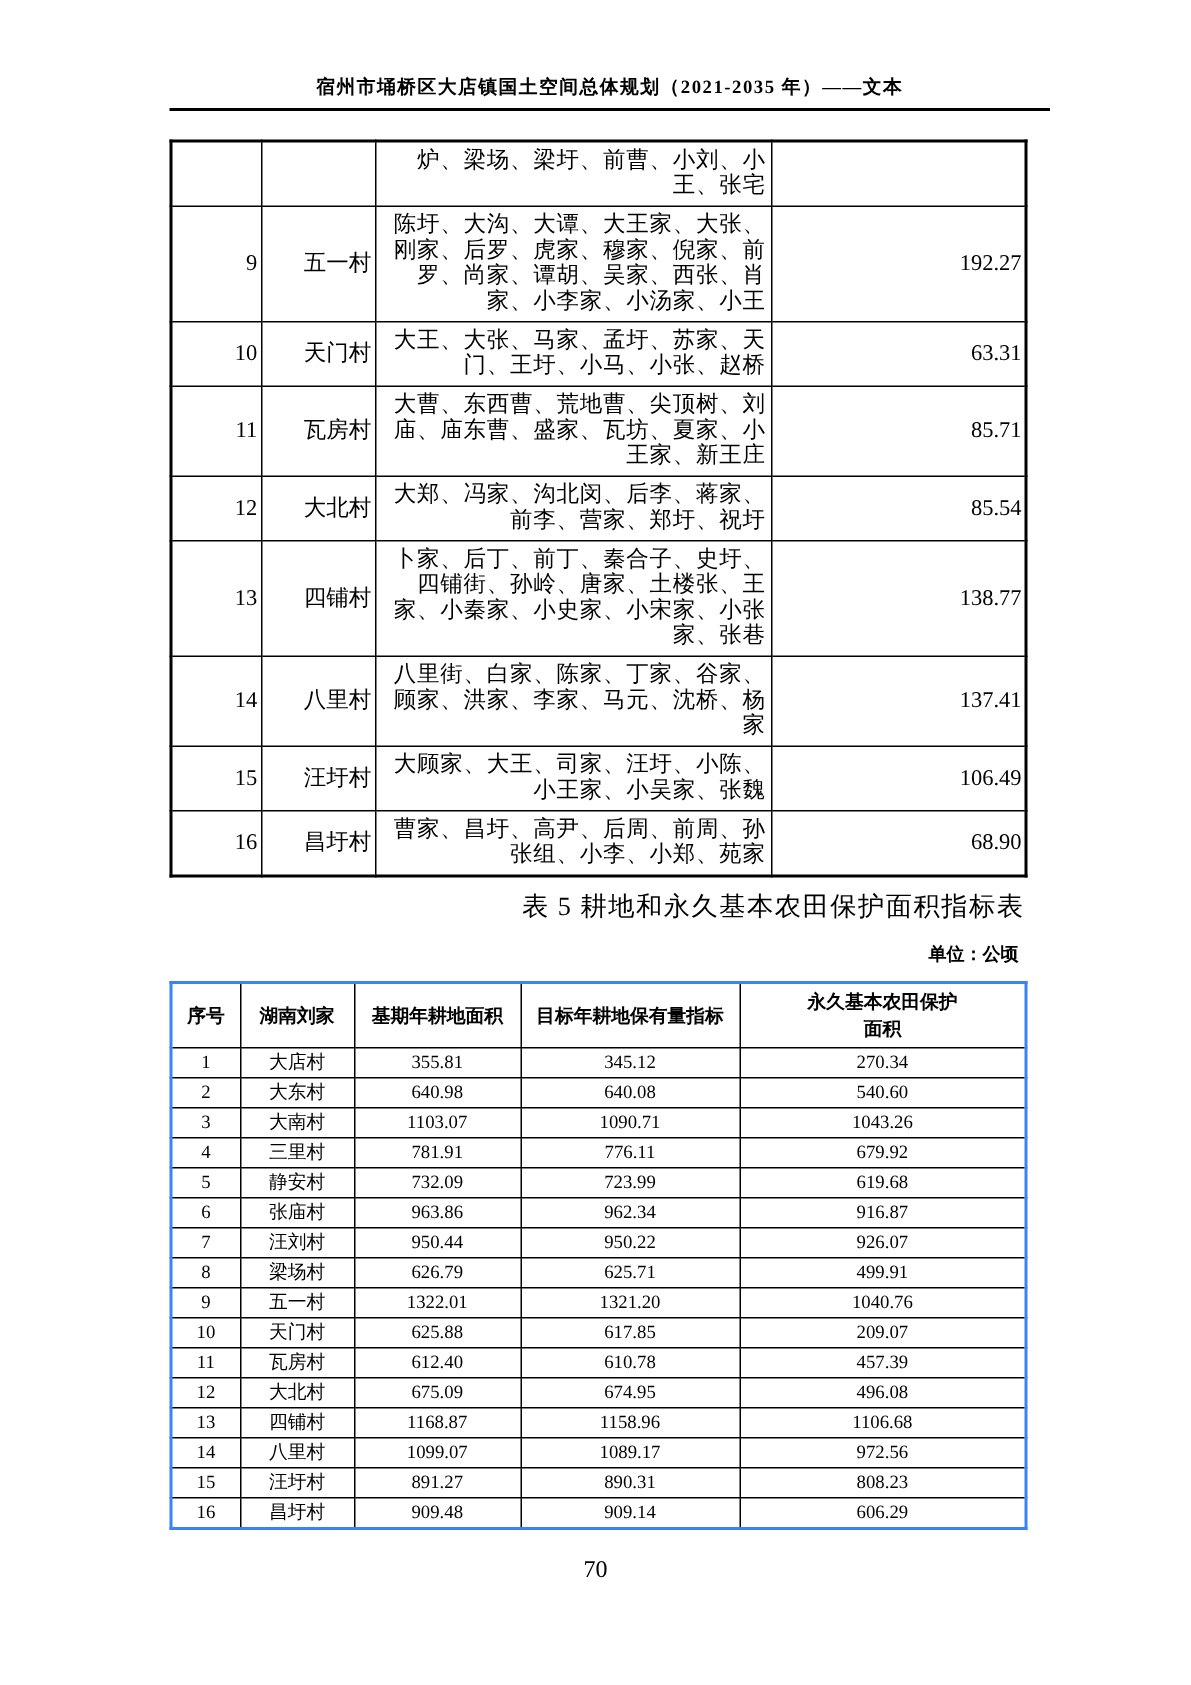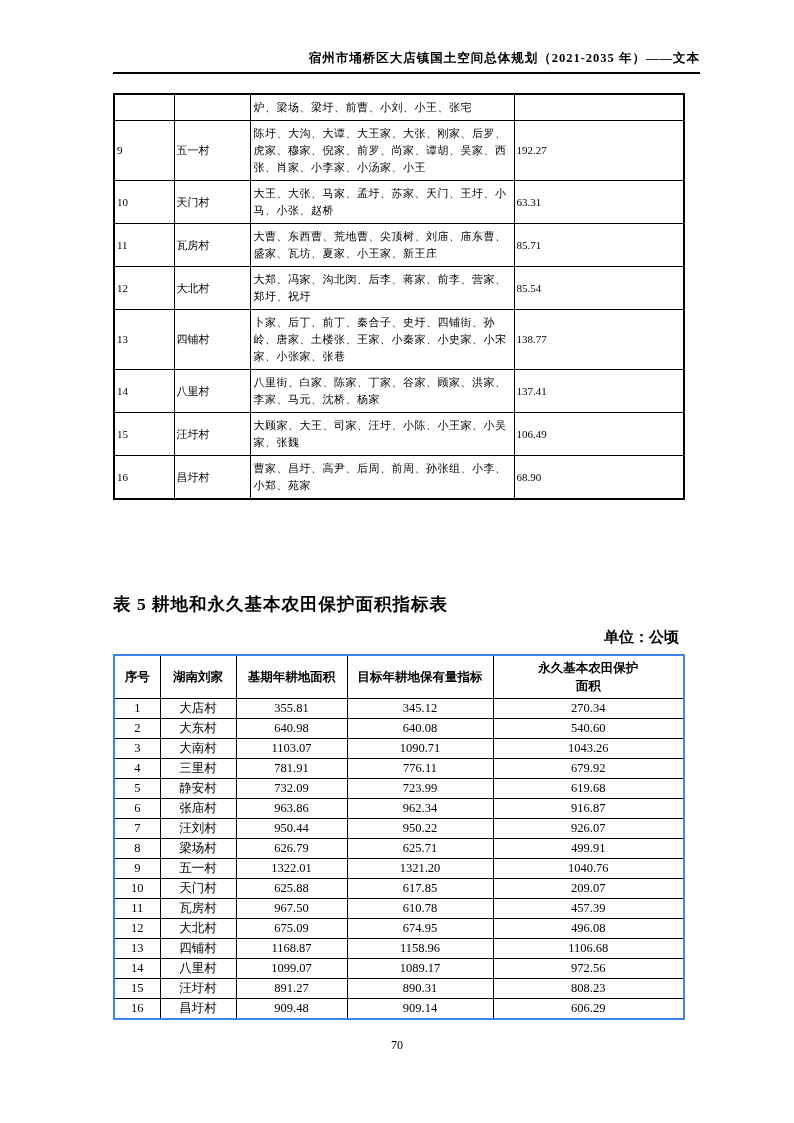--- a/index.html
+++ b/index.html
@@ -5,51 +5,51 @@
   html,body { margin:0; padding:0; }
   body {
     width:794px; height:1123px; background:#ffffff; color:#000;
     font-family:"Liberation Serif","DejaVu Serif",serif;
     position:relative; overflow:hidden;
   }
   .doc-header {
     position:absolute; top:48px; left:113px; width:587px;
     height:20px; line-height:20px; padding-bottom:4px;
     border-bottom:2px solid #000;
-    text-align:right; font-size:12.5px; font-weight:bold; letter-spacing:1px;
+    text-align:center; font-size:12.5px; font-weight:bold; letter-spacing:1px;
   }
   table { border-collapse:collapse; table-layout:fixed; background:#fff; }
   #table1 { position:absolute; top:93px; left:113px; width:570px; border:2px solid #000; }
   #table1 td {
-    border:1px solid #000; text-align:left; vertical-align:middle;
-    font-size:11px; line-height:17px; padding:4px 2px;
+    border:1px solid #000; text-align:right; vertical-align:middle;
+    font-size:15px; line-height:17px; padding:4px 2px;
   }
   #table1 td.settlements { padding:4px 3px; letter-spacing:0.5px; }
   #table1 tr.total-row td { padding:2px 2px; }
   #table2 { position:absolute; top:654px; left:113px; width:570px; border:2px solid #3b82f6; }
   #table2 th {
     border:1px solid #000; text-align:center; vertical-align:middle;
     font-size:12.5px; line-height:18px; font-weight:bold; padding:3px 2px;
   }
   #table2 thead th:nth-child(5) span { display:inline-block; max-width:104px; }
   #table2 td {
     border:1px solid #000; text-align:center; vertical-align:middle;
     font-size:12.5px; line-height:19px; height:19px; padding:0 2px;
   }
   .table-title {
     position:absolute; top:592px; left:113px; width:570px;
-    text-align:left; font-size:17.5px; font-weight:bold; letter-spacing:1px;
+    text-align:right; font-size:17.5px; font-weight:normal; letter-spacing:1px;
   }
   .unit-note {
     position:absolute; top:628px; left:113px; width:566px;
-    text-align:right; font-size:15px; font-weight:bold;
+    text-align:right; font-size:12px; font-weight:bold;
   }
   .page-number {
     position:absolute; top:1038px; left:0; width:794px;
-    text-align:center; font-size:12px;
+    text-align:center; font-size:16px;
   }
 </style>
 </head>
 <body>
 
 <div class="doc-header">宿州市埇桥区大店镇国土空间总体规划（2021-2035 年）——文本</div>
 
 <table id="table1">
   <colgroup>
     <col style="width:60px">
@@ -203,21 +203,21 @@
       <tr>
         <td>10</td>
         <td>天门村</td>
         <td>625.88</td>
         <td>617.85</td>
         <td>209.07</td>
       </tr>
       <tr>
         <td>11</td>
         <td>瓦房村</td>
-        <td>967.50</td>
+        <td>612.40</td>
         <td>610.78</td>
         <td>457.39</td>
       </tr>
       <tr>
         <td>12</td>
         <td>大北村</td>
         <td>675.09</td>
         <td>674.95</td>
         <td>496.08</td>
       </tr>

